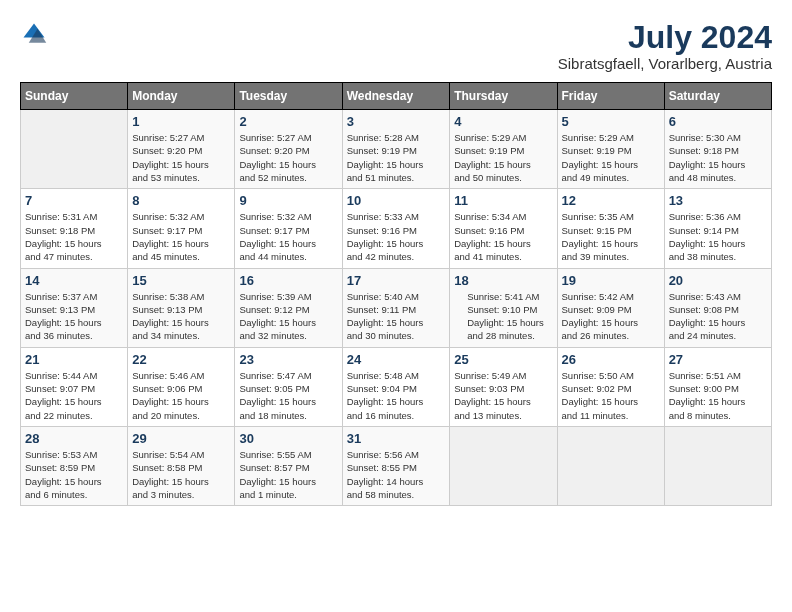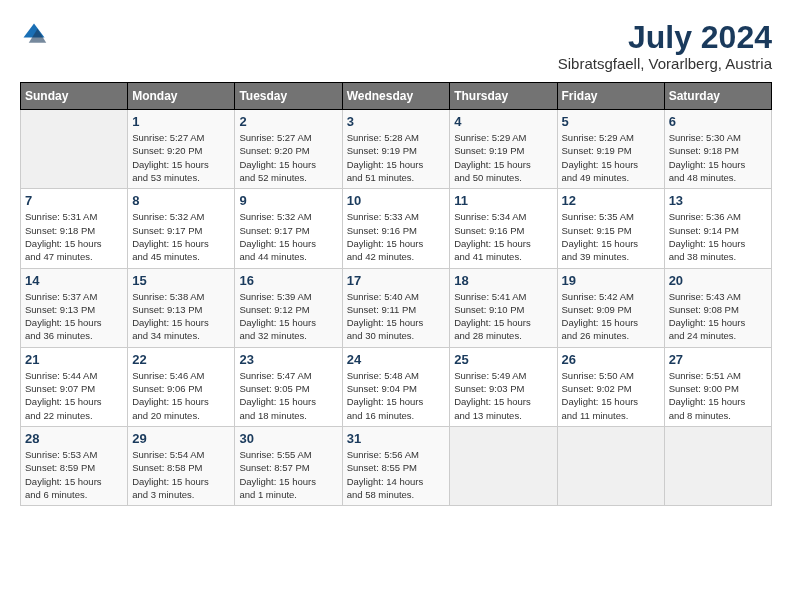--- a/index.html
+++ b/index.html
@@ -235,21 +235,21 @@
         </td>
         <td>
           <span class="day-number">17</span>
           <div class="day-info" style="white-space: pre-line;">Sunrise: 5:40 AM
 Sunset: 9:11 PM
 Daylight: 15 hours
 and 30 minutes.</div>
         </td>
         <td>
           <span class="day-number">18</span>
-          <div class="day-info" style="white-space: pre-line;">Sunrise: 5:41 AM
+          <div class="day-info" style="white-space: pre-line; margin-left: 13px;">Sunrise: 5:41 AM
 Sunset: 9:10 PM
 Daylight: 15 hours
 and 28 minutes.</div>
         </td>
         <td>
           <span class="day-number">19</span>
           <div class="day-info" style="white-space: pre-line;">Sunrise: 5:42 AM
 Sunset: 9:09 PM
 Daylight: 15 hours
 and 26 minutes.</div>

